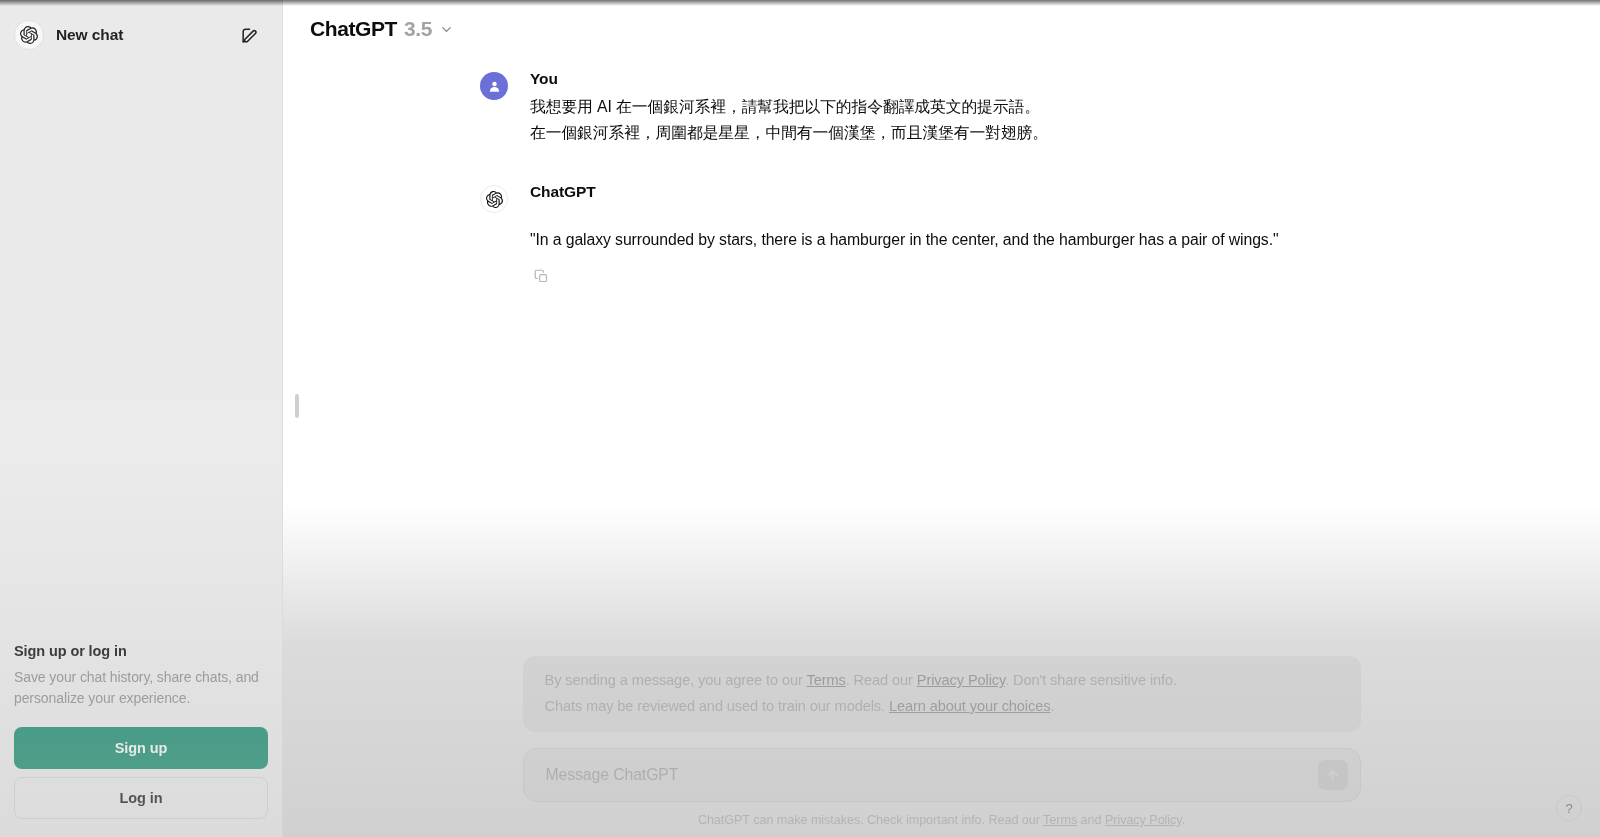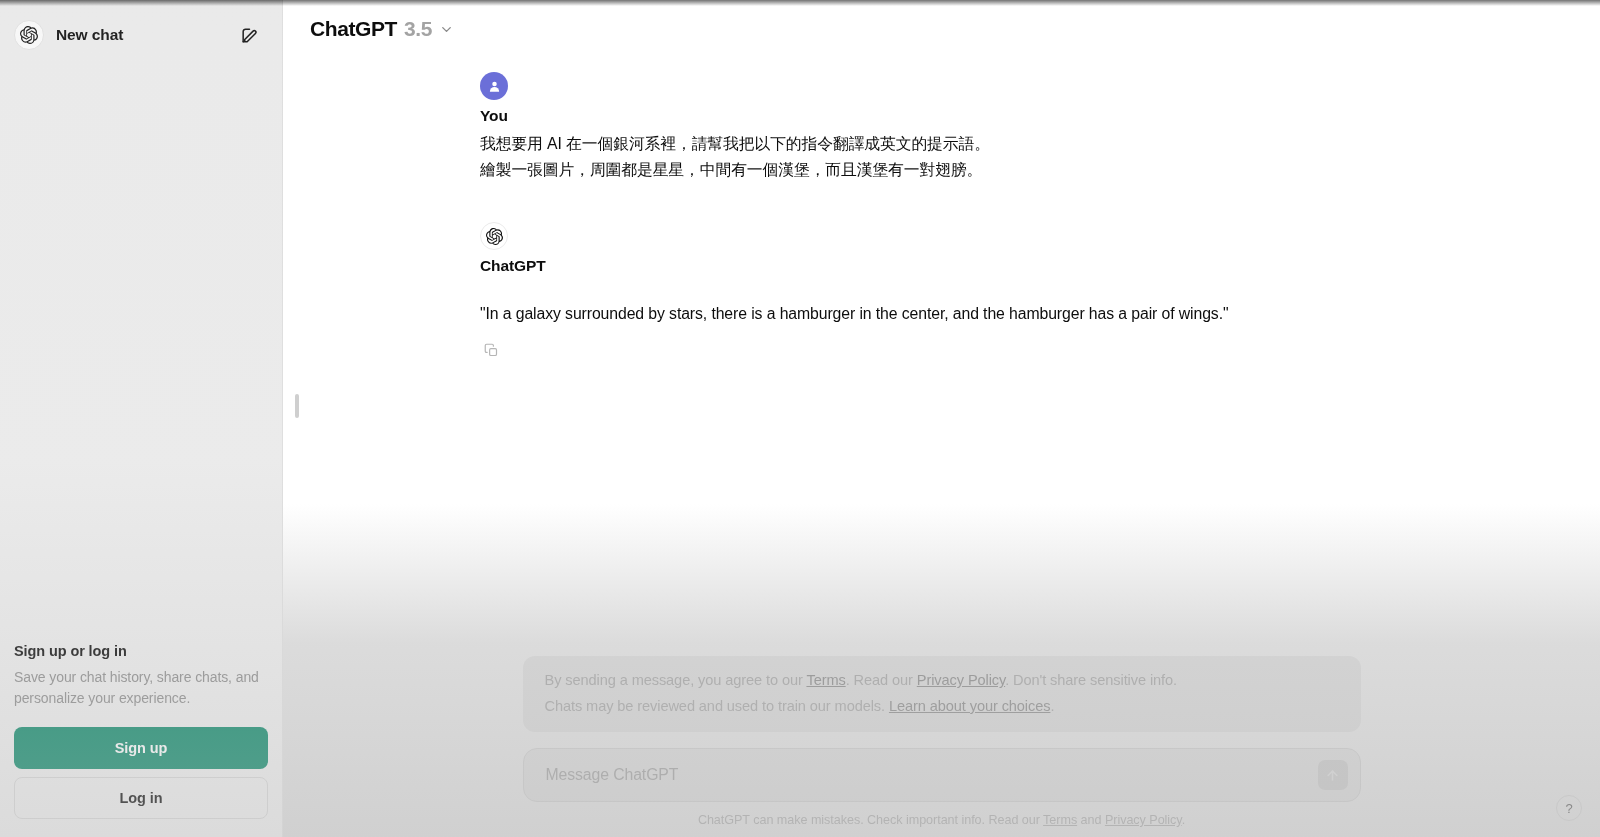--- a/index.html
+++ b/index.html
@@ -75,21 +75,21 @@
   }
   .model-sel { display: flex; align-items: baseline; gap: 7px; cursor: pointer; padding: 4px 6px; border-radius: 8px; }
   .model-name { font-size: 21px; font-weight: 700; color: #0d0d0d; letter-spacing: -0.4px; }
   .model-ver { font-size: 21px; font-weight: 700; color: #a3a3a3; letter-spacing: -0.4px; }
   .chev { align-self: center; display: flex; }
 
   .thread {
     flex: 1; position: relative; overflow: hidden;
     padding-top: 12px;
   }
-  .msg { display: flex; gap: 7px; padding: 0 0 0 197px; margin-bottom: 38px; flex-direction: column; }
+  .msg { display: flex; gap: 22px; padding: 0 0 0 197px; margin-bottom: 38px; }
   .avatar { width: 28px; height: 28px; border-radius: 50%; flex: 0 0 28px; display: flex; align-items: center; justify-content: center; margin-top: 2px; }
   .avatar-user { background: #6b6fd8; }
   .avatar-bot { background: #ffffff; border: 1px solid #ebebeb; }
   .msg-body { max-width: 800px; }
   .msg-author { font-size: 15.5px; font-weight: 700; color: #0d0d0d; margin-bottom: 6px; letter-spacing: -0.1px; }
   .msg-line { font-size: 15.8px; color: #0d0d0d; line-height: 1.63; letter-spacing: -0.1px; }
   .msg-para { font-size: 15.8px; color: #0d0d0d; line-height: 1.9; letter-spacing: -0.1px; }
   .msg-para.spaced { margin-top: 24px; }
   .copy-row { margin-top: 10px; display: flex; }
   .copy-btn { width: 22px; height: 22px; display: flex; align-items: center; justify-content: center; cursor: pointer; border-radius: 4px; }
@@ -207,21 +207,21 @@
       <div class="msg">
         <div class="avatar avatar-user">
           <svg width="15" height="15" viewBox="0 0 24 24" fill="#ffffff">
             <circle cx="12" cy="8" r="3.6"></circle>
             <path d="M4.6 20.2a7.4 7.4 0 0 1 14.8 0Z"></path>
           </svg>
         </div>
         <div class="msg-body">
           <div class="msg-author">You</div>
           <div class="msg-line">我想要用 AI 在一個銀河系裡，請幫我把以下的指令翻譯成英文的提示語。</div>
-          <div class="msg-line">繪製一張圖片，周圍都是星星，中間有一個漢堡，而且漢堡有一對翅膀。</div>
+          <div class="msg-line">在一個銀河系裡，周圍都是星星，中間有一個漢堡，而且漢堡有一對翅膀。</div>
         </div>
       </div>
 
       <div class="msg">
         <div class="avatar avatar-bot">
           <svg width="17" height="17" viewBox="0 0 24 24" fill="#0d0d0d">
             <path d="M22.28 9.82a5.98 5.98 0 0 0-.52-4.91 6.05 6.05 0 0 0-6.51-2.9A6.07 6.07 0 0 0 4.98 4.2a5.98 5.98 0 0 0-4 2.9 6.05 6.05 0 0 0 .75 7.1 5.98 5.98 0 0 0 .51 4.91 6.05 6.05 0 0 0 6.52 2.9A5.98 5.98 0 0 0 13.26 24a6.06 6.06 0 0 0 5.77-4.21 5.99 5.99 0 0 0 4-2.9 6.06 6.06 0 0 0-.75-7.07Zm-9.02 12.6a4.48 4.48 0 0 1-2.88-1.04l.14-.08 4.78-2.76a.79.79 0 0 0 .39-.68v-6.74l2.02 1.17a.07.07 0 0 1 .04.05v5.58a4.5 4.5 0 0 1-4.5 4.5ZM3.6 18.3a4.47 4.47 0 0 1-.54-3.01l.14.09 4.79 2.76a.77.77 0 0 0 .78 0l5.84-3.37v2.33a.08.08 0 0 1-.03.06L9.74 19.95a4.5 4.5 0 0 1-6.14-1.65ZM2.34 7.9a4.48 4.48 0 0 1 2.34-1.97V11.6a.77.77 0 0 0 .39.68l5.81 3.35-2.02 1.17a.07.07 0 0 1-.07 0L4 14.01a4.5 4.5 0 0 1-1.65-6.14Zm16.6 3.86-5.83-3.4L15.12 7.2a.07.07 0 0 1 .07 0l4.83 2.79a4.49 4.49 0 0 1-.68 8.1v-5.65a.8.8 0 0 0-.4-.68Zm2.01-3.02-.14-.09-4.78-2.79a.78.78 0 0 0-.79 0L9.4 9.23V6.9a.07.07 0 0 1 .03-.06l4.83-2.79a4.5 4.5 0 0 1 6.68 4.66ZM8.3 12.86l-2.02-1.16a.08.08 0 0 1-.04-.06V6.07a4.5 4.5 0 0 1 7.38-3.45l-.14.08L8.7 5.46a.79.79 0 0 0-.4.68Zm1.1-2.37 2.6-1.5 2.6 1.5v3l-2.6 1.5-2.6-1.5Z"></path>
           </svg>
         </div>
         <div class="msg-body">

